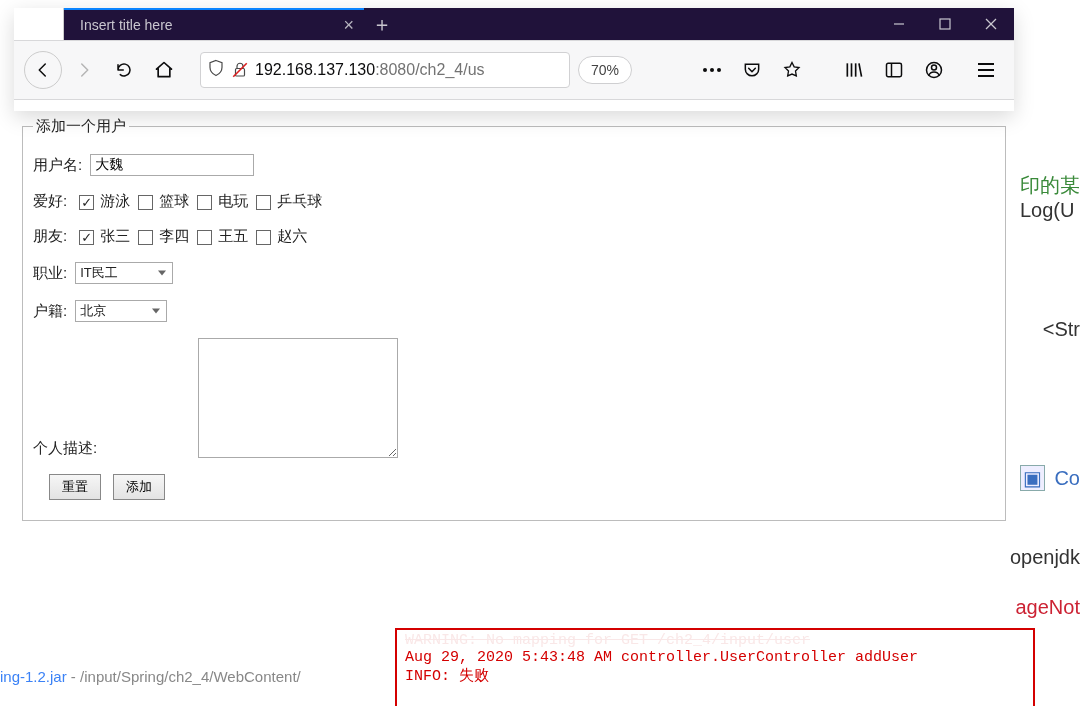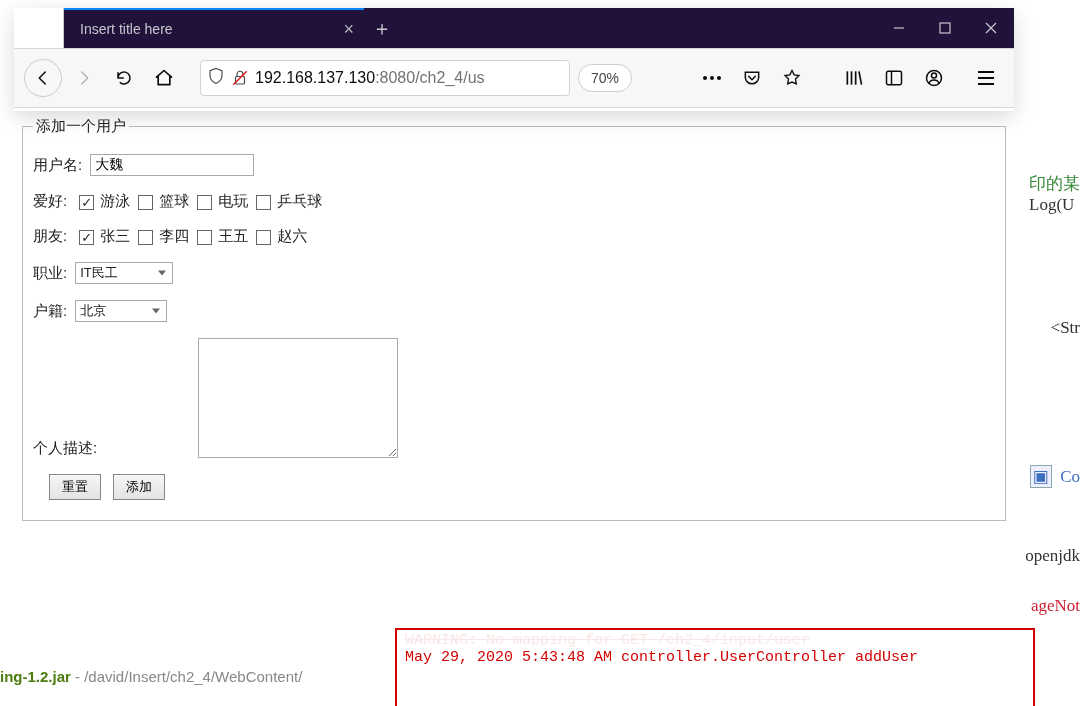--- a/index.html
+++ b/index.html
@@ -20,21 +20,21 @@
     position: absolute;
     left: 14px;
     top: 8px;
     width: 1000px;
     height: 103px;
     z-index: 5;
     box-shadow: 0 6px 20px rgba(0,0,0,0.15);
     background: #fff;
   }
   .tabbar {
-    height: 40px;
+    height: 32px;
     background: #20123a;
     display: flex;
     align-items: stretch;
   }
   .prefix-strip {
     width: 50px;
     background: #fff;
     border-right: 1px solid #ccc;
   }
   .tab {
@@ -235,28 +235,28 @@
   }
   .console-box .faded { color: #e9a1a1; text-decoration: line-through; }
 
   .bottom-left {
     position: absolute;
     left: 0; top: 668px;
     font-size: 15px;
     color: #555;
     z-index: 2;
   }
-  .bottom-left .jar { font-weight: 700; color: #4d7c0f; }
+  .bottom-left .jar { font-weight: 400; color: #3b82f6; }
   .bottom-left .path { color: #888; }
 
   .right-snips {
     position: absolute;
     right: 0;
-    font-family: Liberation Serif, serif;
-    font-size: 17px;
+    font-family: Liberation Sans, sans-serif;
+    font-size: 20px;
     color: #333;
     z-index: 2;
   }
 
 </style>
 </head>
 <body>
 
 <div class="right-snips" style="top:172px;">
   <span style="color:#3a8a3a;">印的某</span><br>
@@ -444,18 +444,19 @@
 
     <div class="btnrow">
       <button class="fbtn" type="button">重置</button>
       <button class="fbtn" type="button">添加</button>
     </div>
   </fieldset>
 </div>
 
 <div class="console-box">
   <div class="faded" style="opacity:0.25;">WARNING: No mapping for GET /ch2_4/input/user</div>
-  <div>May 29, 2020 5:43:48 AM controller.UserController addUser</div>
+  <div>Aug 29, 2020 5:43:48 AM controller.UserController addUser</div>
+  <div>INFO: 失败</div>
 </div>
 
 <div class="bottom-left">
-  <span class="jar">ing-1.2.jar</span><span class="path"> - /david/Insert/ch2_4/WebContent/</span>
+  <span class="jar">ing-1.2.jar</span><span class="path"> - /input/Spring/ch2_4/WebContent/</span>
 </div>
 
 </body></html>

